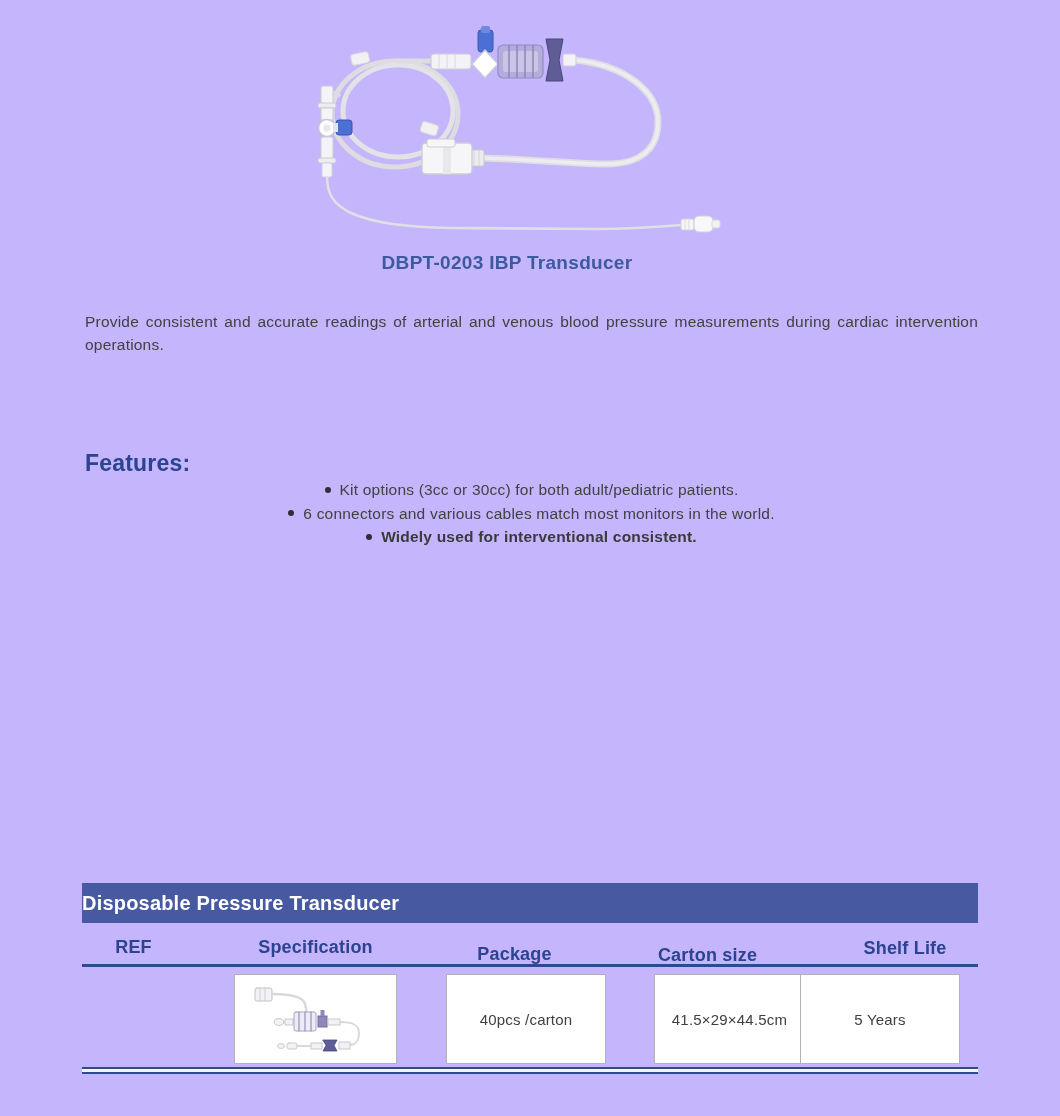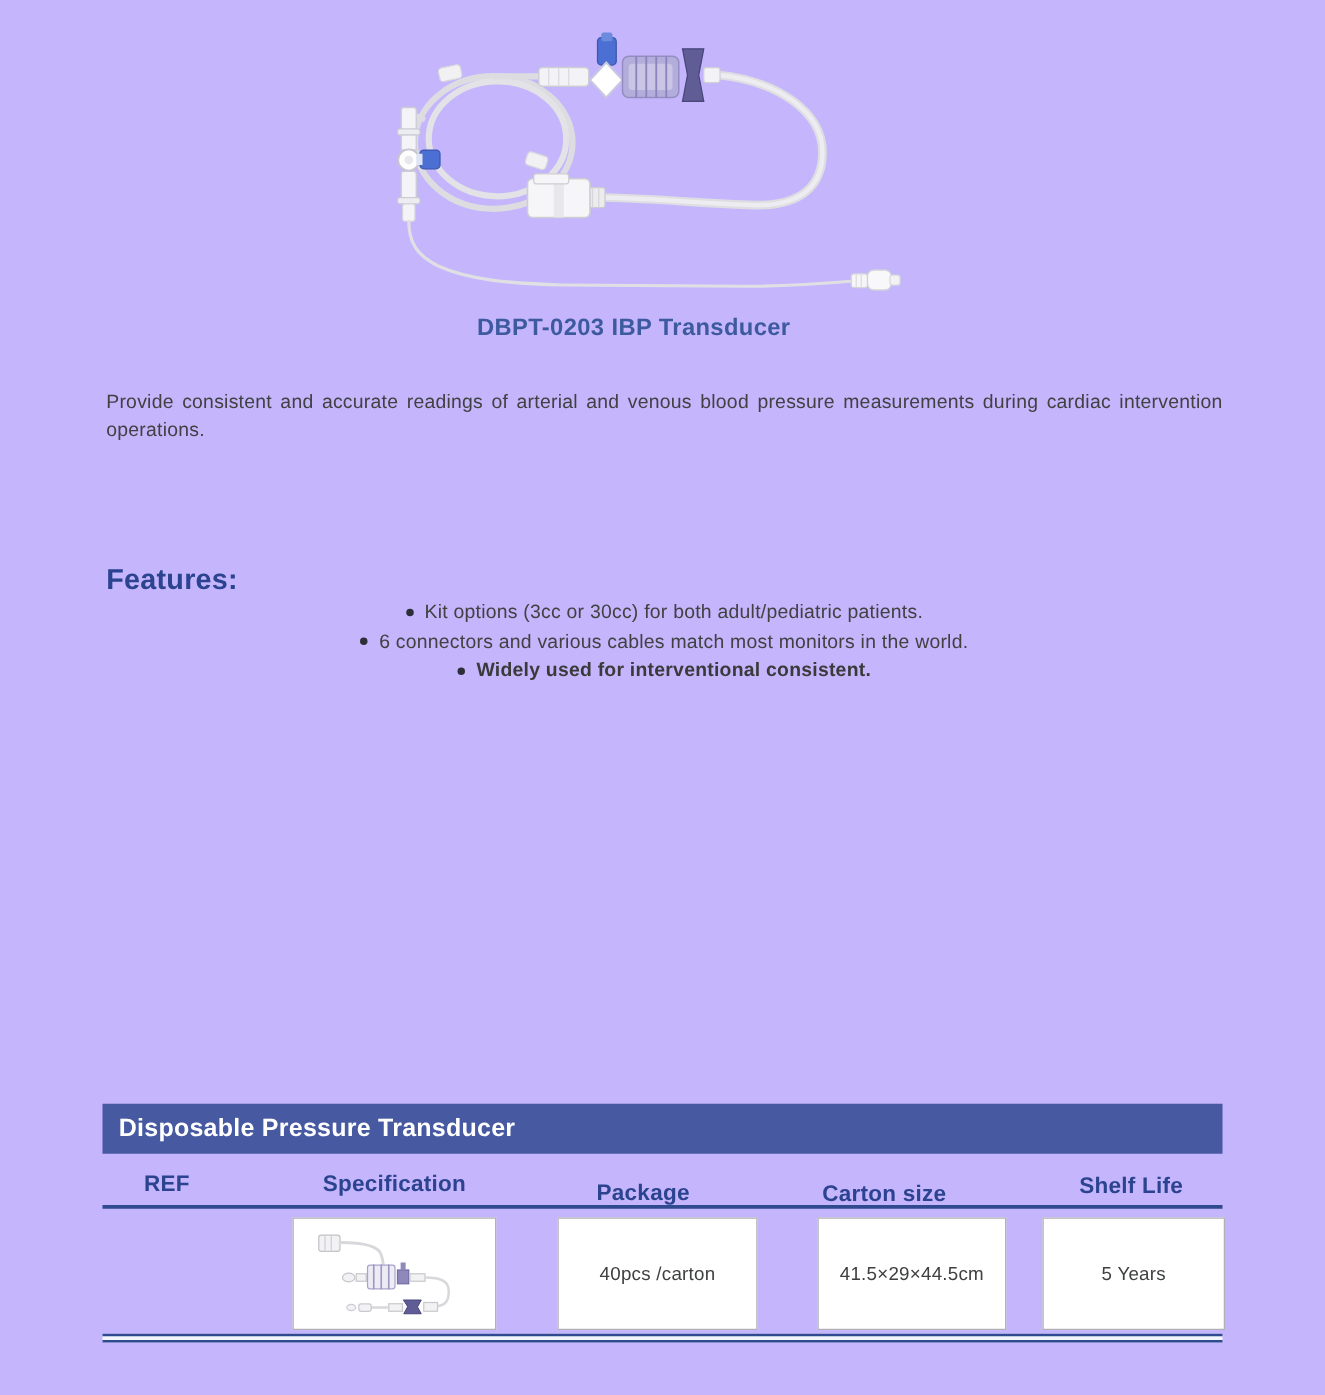--- a/index.html
+++ b/index.html
@@ -27,21 +27,21 @@
     font-size:15.5px;color:#414141;line-height:17.5px;letter-spacing:.2px;justify-content:center;
   }
   .feature-li .dot{width:6px;height:6px;border-radius:50%;background:#2e2e38;flex:0 0 auto;}
   .feature-li.bold{font-weight:bold;color:#3a3a3a;}
   
   .spec-table{position:absolute;left:82px;top:883px;width:896px;height:191px;}
   .bar{
     position:absolute;left:0;top:0;width:896px;height:40px;background:#4659a1;
     display:flex;align-items:center;
   }
-  .bar-title{color:#ffffff;font-size:20px;font-weight:bold;padding-left:13px;letter-spacing:.2px;}
+  .bar-title{color:#ffffff;font-size:20px;font-weight:bold;letter-spacing:.2px;}
   .colhead{
     position:absolute;text-align:center;font-size:18px;font-weight:bold;color:#2c4390;letter-spacing:.2px;
   }
   .rule{position:absolute;left:0;top:81px;width:896px;height:2.6px;background:#2f4a8f;}
   .cellbox{
     position:absolute;top:91px;height:90px;border:1.5px solid #b1b1b6;box-sizing:border-box;
     display:flex;align-items:center;justify-content:center;
     font-size:15px;color:#3f4040;background:#ffffff;letter-spacing:.2px;
   }
   .dbl-line{
@@ -203,18 +203,18 @@
           <rect x="70" y="65" width="11" height="6" fill="#f2f2f4" stroke="#c9c9cf" stroke-width="1"></rect>
           <line x1="56" y1="68" x2="70" y2="68" stroke="#d8d8dc" stroke-width="2"></line>
           <rect x="46" y="65" width="10" height="6" rx="2" fill="#f2f2f4" stroke="#c9c9cf" stroke-width="1"></rect>
           <ellipse cx="40" cy="68" rx="3.5" ry="2.5" fill="#f2f2f4" stroke="#cdcdd3" stroke-width="1"></ellipse>
         </g>
       </svg>
     </div>
 
     <div class="cellbox" style="left:364px;width:160px;">40pcs /carton</div>
     <div class="cellbox" style="left:572px;width:151px;">41.5×29×44.5cm</div>
-    <div class="cellbox" style="left:752px;width:146px;">5 Years</div>
+    <div class="cellbox" style="left:718px;width:160px;">5 Years</div>
 
     <div class="dbl-line"></div>
   </div>
 
 </div>
 
 </body></html>

